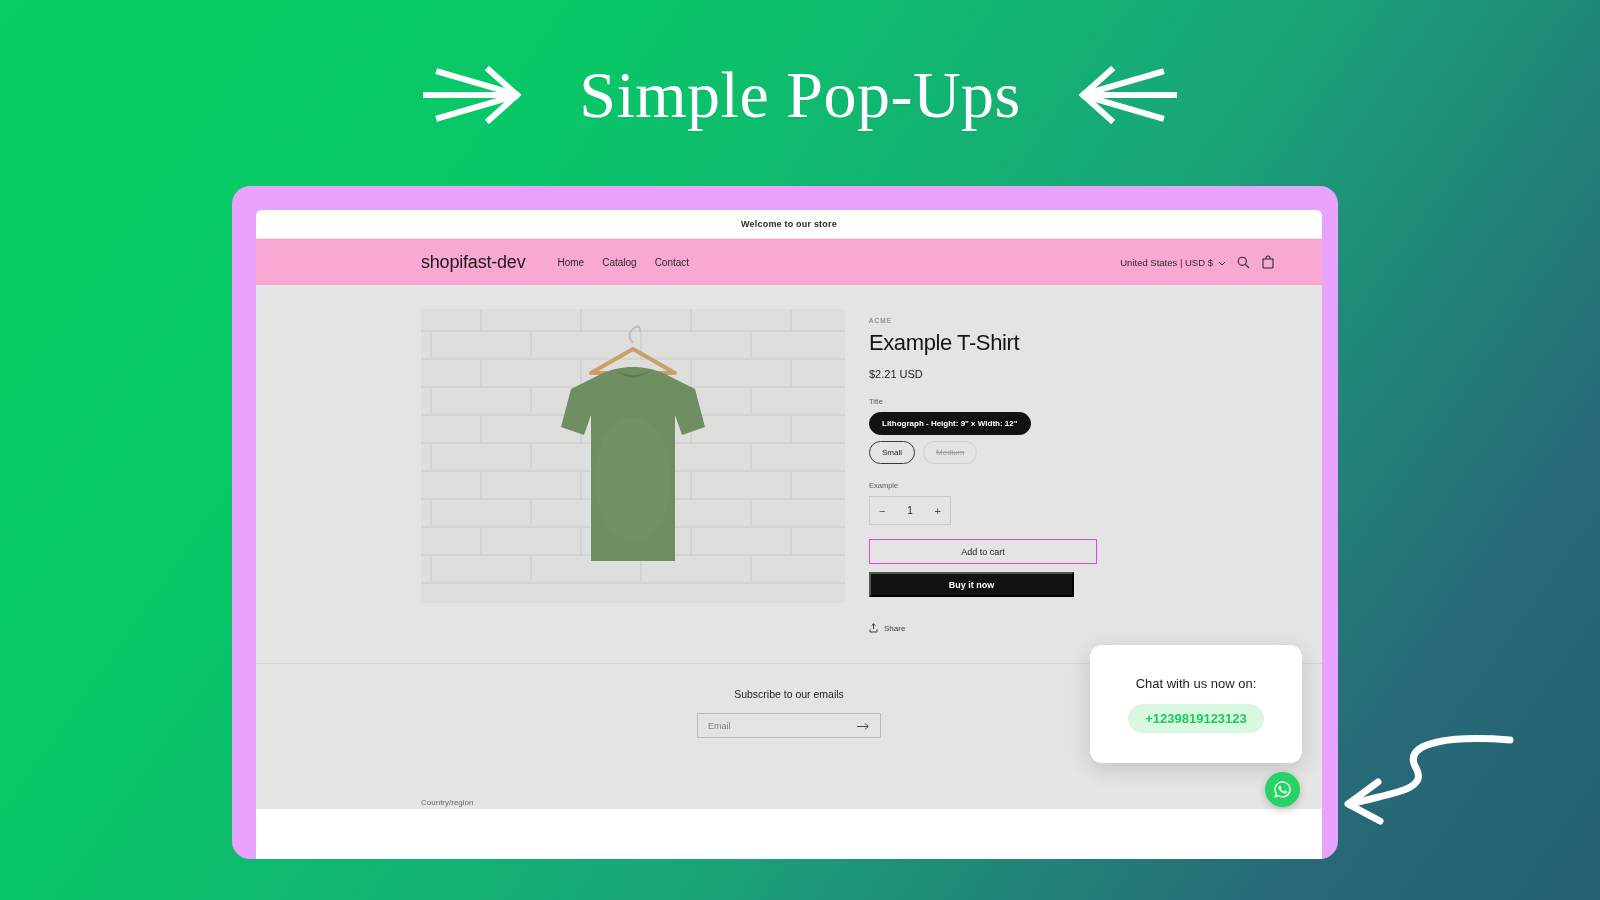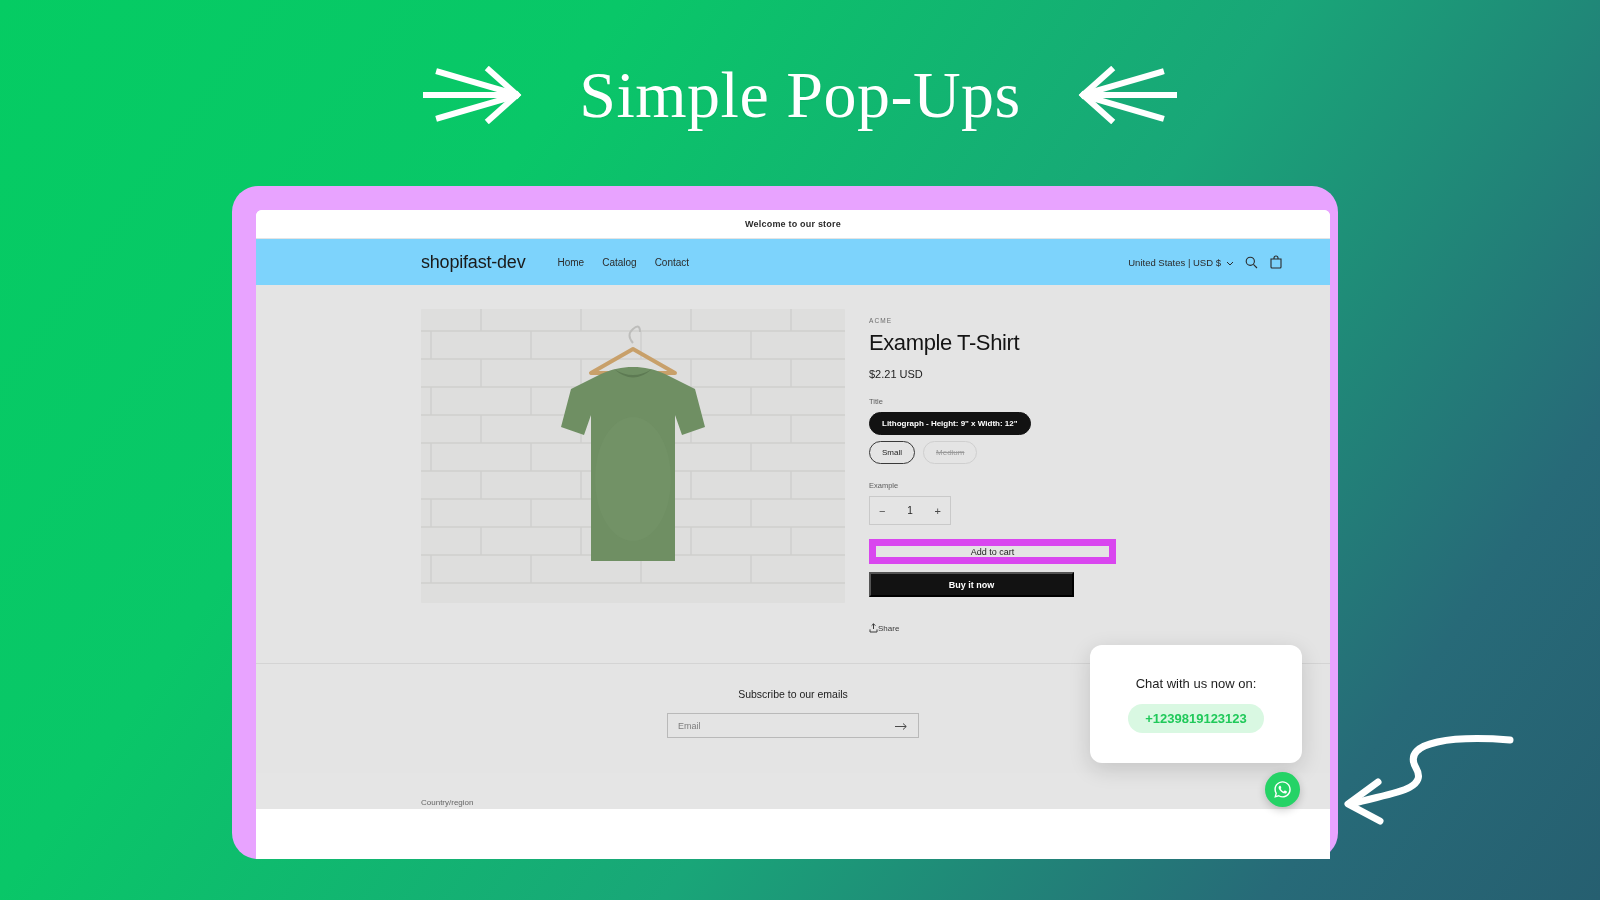--- a/index.html
+++ b/index.html
@@ -19,38 +19,38 @@
     font-family:"Liberation Serif", serif;
     font-size:66px; font-weight:400; color:#ffffff;
     letter-spacing:0.5px; white-space:nowrap;
     text-shadow:0 1px 2px rgba(0,0,0,.05);
   }
   .arrow-svg{ display:block; }
 
   
   .browser-frame{
     position:absolute; left:232px; top:186px; width:1106px; height:673px;
-    background:#e8a3ff; border-radius:26px; padding:24px 8px 0 24px;
+    background:#e8a3ff; border-radius:18px; padding:24px 16px 0 24px;
   }
   .browser-viewport{
     width:100%; height:100%; background:#ffffff;
     border-radius:6px 6px 0 0; overflow:hidden; position:relative;
   }
 
   
   .announce-bar{
     height:29px; background:#ffffff;
     display:flex; align-items:center; justify-content:center;
     border-bottom:1px solid #e4e4e4;
   }
   .announce-text{ font-size:9px; color:#2b2b2b; font-weight:600; letter-spacing:.2px; }
 
   
   .store-header{
-    height:46px; background:#7dd3fc;
+    height:46px; background:#f9a8d4;
     display:flex; align-items:center;
     padding:0 46px 0 0;
   }
   .store-logo{
     font-size:18px; color:#1a1a1a; font-weight:400;
     margin-left:165px; letter-spacing:-.2px;
   }
   .store-nav{ display:flex; gap:18px; margin-left:32px; }
   .store-nav a{ font-size:10px; color:#2b2b2b; text-decoration:none; }
   .header-right{ margin-left:auto; display:flex; align-items:center; gap:9px; }
@@ -87,40 +87,40 @@
   .pill.unavailable{ color:#9b9b9b; text-decoration:line-through; text-decoration-thickness:1px; }
   .qty-label{ font-size:7.5px; color:#5d5d5d; margin-top:17px; }
   .qty-box{
     margin-top:6px; width:82px; height:29px; border:1px solid #c9c9c9;
     display:flex; align-items:center; justify-content:space-between;
     padding:0 9px; background:transparent;
   }
   .qty-btn{ font-size:11px; color:#4a4a4a; }
   .qty-val{ font-size:10px; color:#1d1d1d; }
   .btn-add{
-    margin-top:14px; width:247px; height:25px; border:7px solid #d946ef;
+    margin-top:14px; width:228px; height:25px; border:1px solid #d946ef;
     background:transparent; display:flex; align-items:center; justify-content:center;
     font-size:9px; color:#1d1d1d;
   }
   .btn-buy{
     margin-top:8px; width:205px; height:25px; background:#121212;
     display:flex; align-items:center; justify-content:center;
     font-size:9px; color:#ffffff; font-weight:700;
   }
-  .share-row{ display:flex; align-items:center; gap:0; margin-top:22px; }
+  .share-row{ display:flex; align-items:center; gap:6px; margin-top:22px; }
   .share-text{ font-size:8px; color:#3b3b3b; }
 
   
   .newsletter{
     background:#e4e4e4; height:110px; border-top:1px solid #d4d4d4;
     display:flex; flex-direction:column; align-items:center; padding-top:24px;
   }
   .newsletter-title{ font-size:10.5px; color:#1d1d1d; }
   .newsletter-form{
-    margin-top:13px; width:252px; height:25px;
+    margin-top:13px; width:184px; height:25px;
     border:1px solid #b9b9b9; display:flex; align-items:center;
     padding:0 10px; background:transparent;
   }
   .newsletter-input{
     border:none; outline:none; background:transparent;
     font-family:"Liberation Sans", sans-serif; font-size:9px; color:#5d5d5d; flex:1;
   }
   .newsletter-input::placeholder{ color:#7d7d7d; }
 
   

